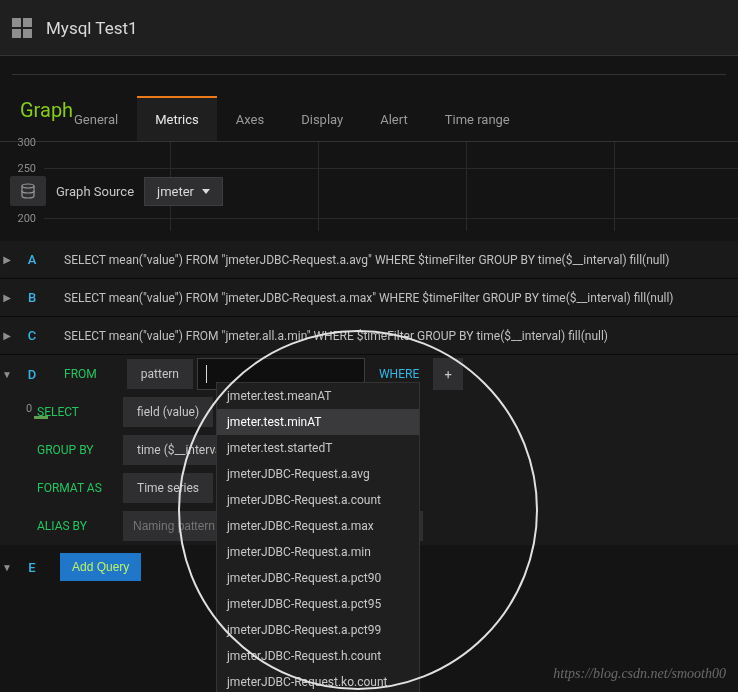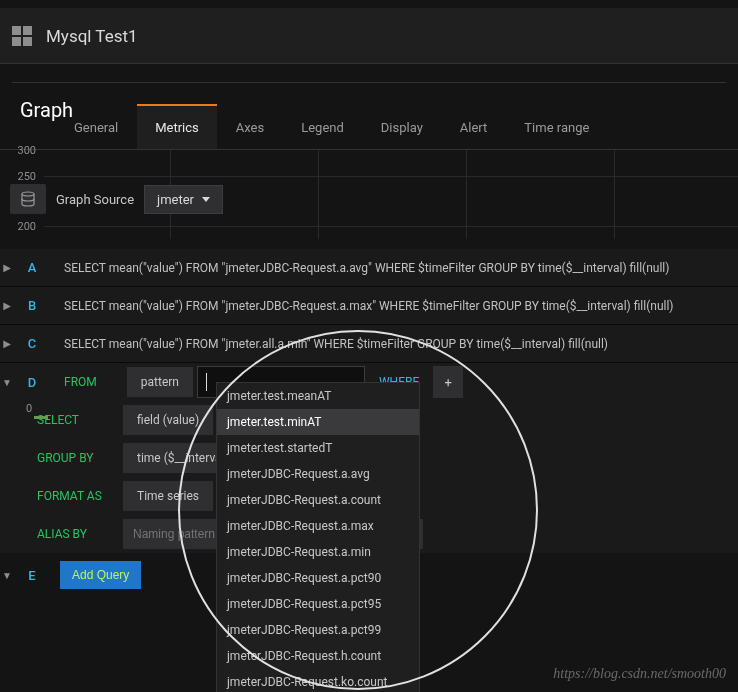--- a/index.html
+++ b/index.html
@@ -13,38 +13,37 @@
       overflow: hidden;
       position: relative;
     }
     .topbar {
       height: 56px;
       background: #1f1f1f;
       display: flex;
       align-items: center;
       padding: 0 12px;
       border-bottom: 1px solid #333;
-      margin-top: 8px;
     }
     .topbar .grid-icon {
       width: 20px; height: 20px;
       display: grid;
       grid-template-columns: 1fr 1fr;
       grid-template-rows: 1fr 1fr;
       gap: 2px;
       margin-right: 14px;
     }
     .topbar .grid-icon span { background: #8e8e8e; }
     .topbar .title { font-size: 17px; color: #d8d9da; }
     .spacer { height: 18px; }
     .divider { height: 1px; background: #333; margin: 0 12px 0 12px; }
     .panel-title {
       padding: 10px 20px 0 20px;
       font-size: 20px;
-      color: #ffffff;
+      color: #84cc16;
       font-weight: 400;
       position: absolute;
       top: 88px;
       left: 0;
     }
     .tabs {
       display: flex;
       gap: 1px;
       padding: 0 20px 0 56px;
       align-items: flex-end;
@@ -307,21 +306,20 @@
 
 <div class="spacer"></div>
 <div class="divider"></div>
 
 <div class="panel-title">Graph</div>
 
 <div class="tabs">
   <div class="tab">General</div>
   <div class="tab active">Metrics</div>
   <div class="tab">Axes</div>
-  <div class="tab">Legend</div>
   <div class="tab">Display</div>
   <div class="tab">Alert</div>
   <div class="tab">Time range</div>
 </div>
 
 <div class="chart-area">
   <div class="y-label" style="top:-6px">300</div>
   <div class="y-label" style="top:20px">250</div>
   <div class="y-label" style="top:70px">200</div>
   <div class="grid-line" style="top:26px"></div>

